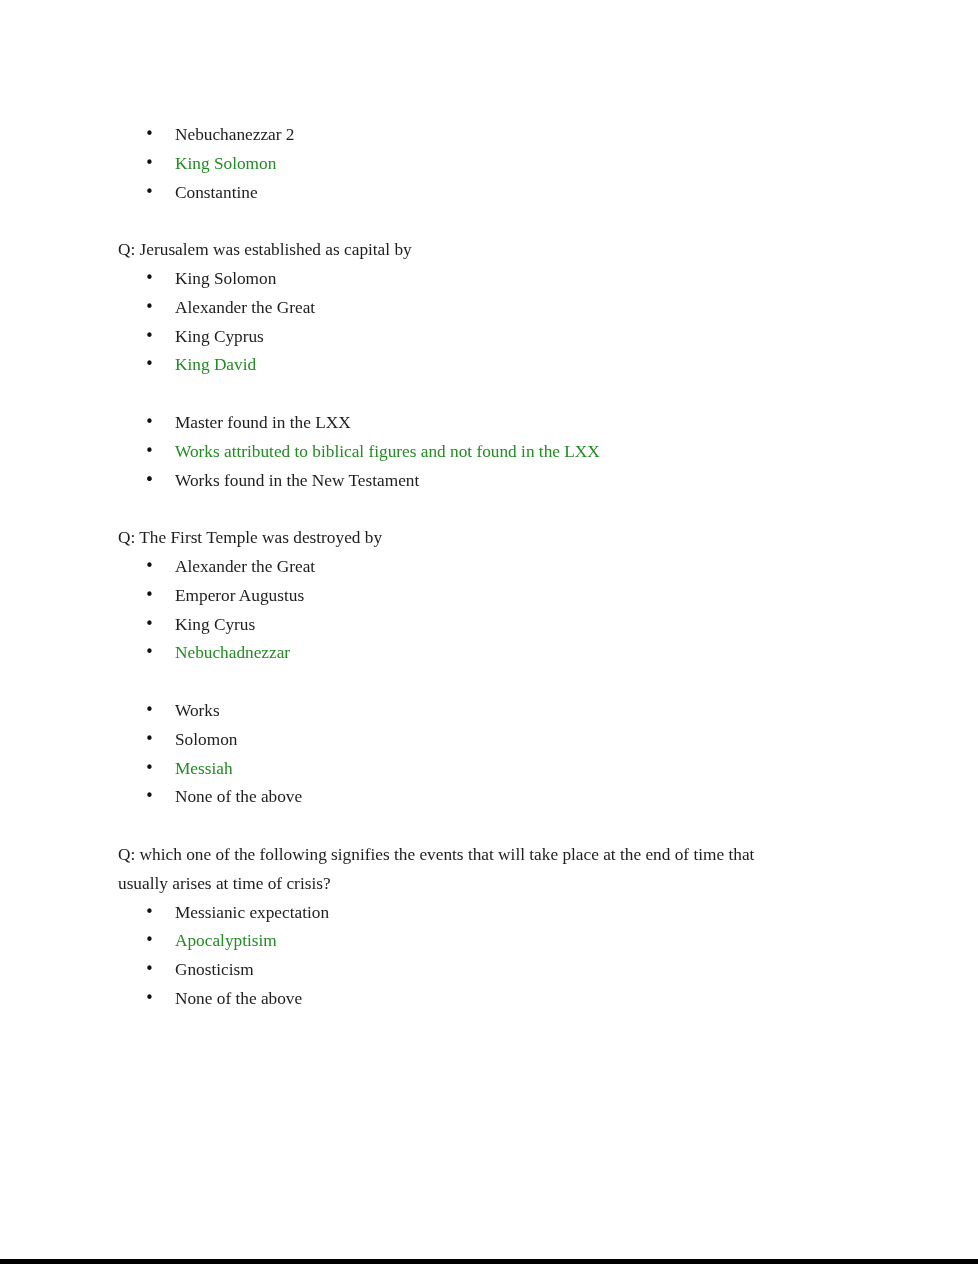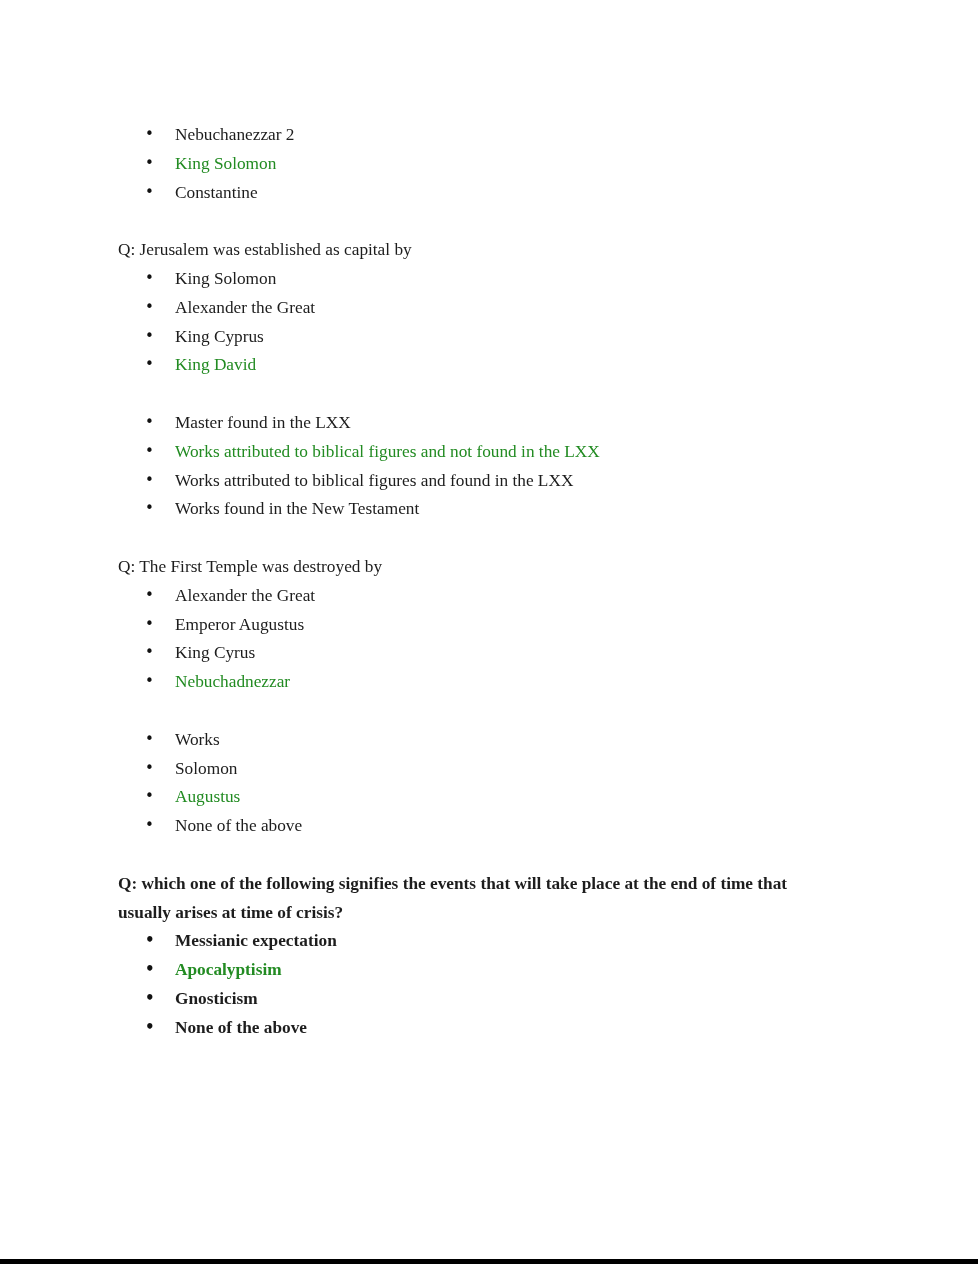--- a/index.html
+++ b/index.html
@@ -21,21 +21,20 @@
     width: 742px;
     font-size: 17.3px;
     line-height: 28.8px;
     color: var(--text-color, #1d1d1d);
   }
   .block {
     margin: 0 0 28.8px 0;
   }
   .block:last-child {
     margin-bottom: 0;
-    font-weight: bold;
   }
   .question {
     margin: 0;
   }
   .qline {
     display: block;
     white-space: nowrap;
   }
   ul.options {
     list-style: none;
@@ -91,42 +90,42 @@
           <li class="opt"><span class="bullet">•</span><span class="label">Alexander the Great</span></li>
           <li class="opt"><span class="bullet">•</span><span class="label">King Cyprus</span></li>
           <li class="opt green"><span class="bullet">•</span><span class="label">King David</span></li>
         </ul>
   </section>
 
   <section class="block">
     <ul class="options">
           <li class="opt"><span class="bullet">•</span><span class="label">Master found in the LXX</span></li>
           <li class="opt green"><span class="bullet">•</span><span class="label">Works attributed to biblical figures and not found in the LXX</span></li>
-          <li class="opt"><span class="bullet">•</span><span class="label">Works attributed to biblical figures and found in the LXX</span></li>
+          <li class="opt"><span class="bullet">•</span></li>
           <li class="opt"><span class="bullet">•</span><span class="label">Works found in the New Testament</span></li>
         </ul>
   </section>
 
   <section class="block">
     <p class="question">
           <span class="qline">Q: The First Temple was destroyed by</span>
         </p>
     <ul class="options">
           <li class="opt"><span class="bullet">•</span><span class="label">Alexander the Great</span></li>
           <li class="opt"><span class="bullet">•</span><span class="label">Emperor Augustus</span></li>
           <li class="opt"><span class="bullet">•</span><span class="label">King Cyrus</span></li>
           <li class="opt green"><span class="bullet">•</span><span class="label">Nebuchadnezzar</span></li>
         </ul>
   </section>
 
   <section class="block">
     <ul class="options">
           <li class="opt"><span class="bullet">•</span><span class="label">Works</span></li>
           <li class="opt"><span class="bullet">•</span><span class="label">Solomon</span></li>
-          <li class="opt green"><span class="bullet">•</span><span class="label">Augustus</span></li>
+          <li class="opt green"><span class="bullet">•</span><span class="label">Messiah</span></li>
           <li class="opt"><span class="bullet">•</span><span class="label">None of the above</span></li>
         </ul>
   </section>
 
   <section class="block">
     <p class="question">
           <span class="qline">Q: which one of the following signifies the events that will take place at the end of time that</span>
           <span class="qline">usually arises at time of crisis?</span>
         </p>
     <ul class="options">

